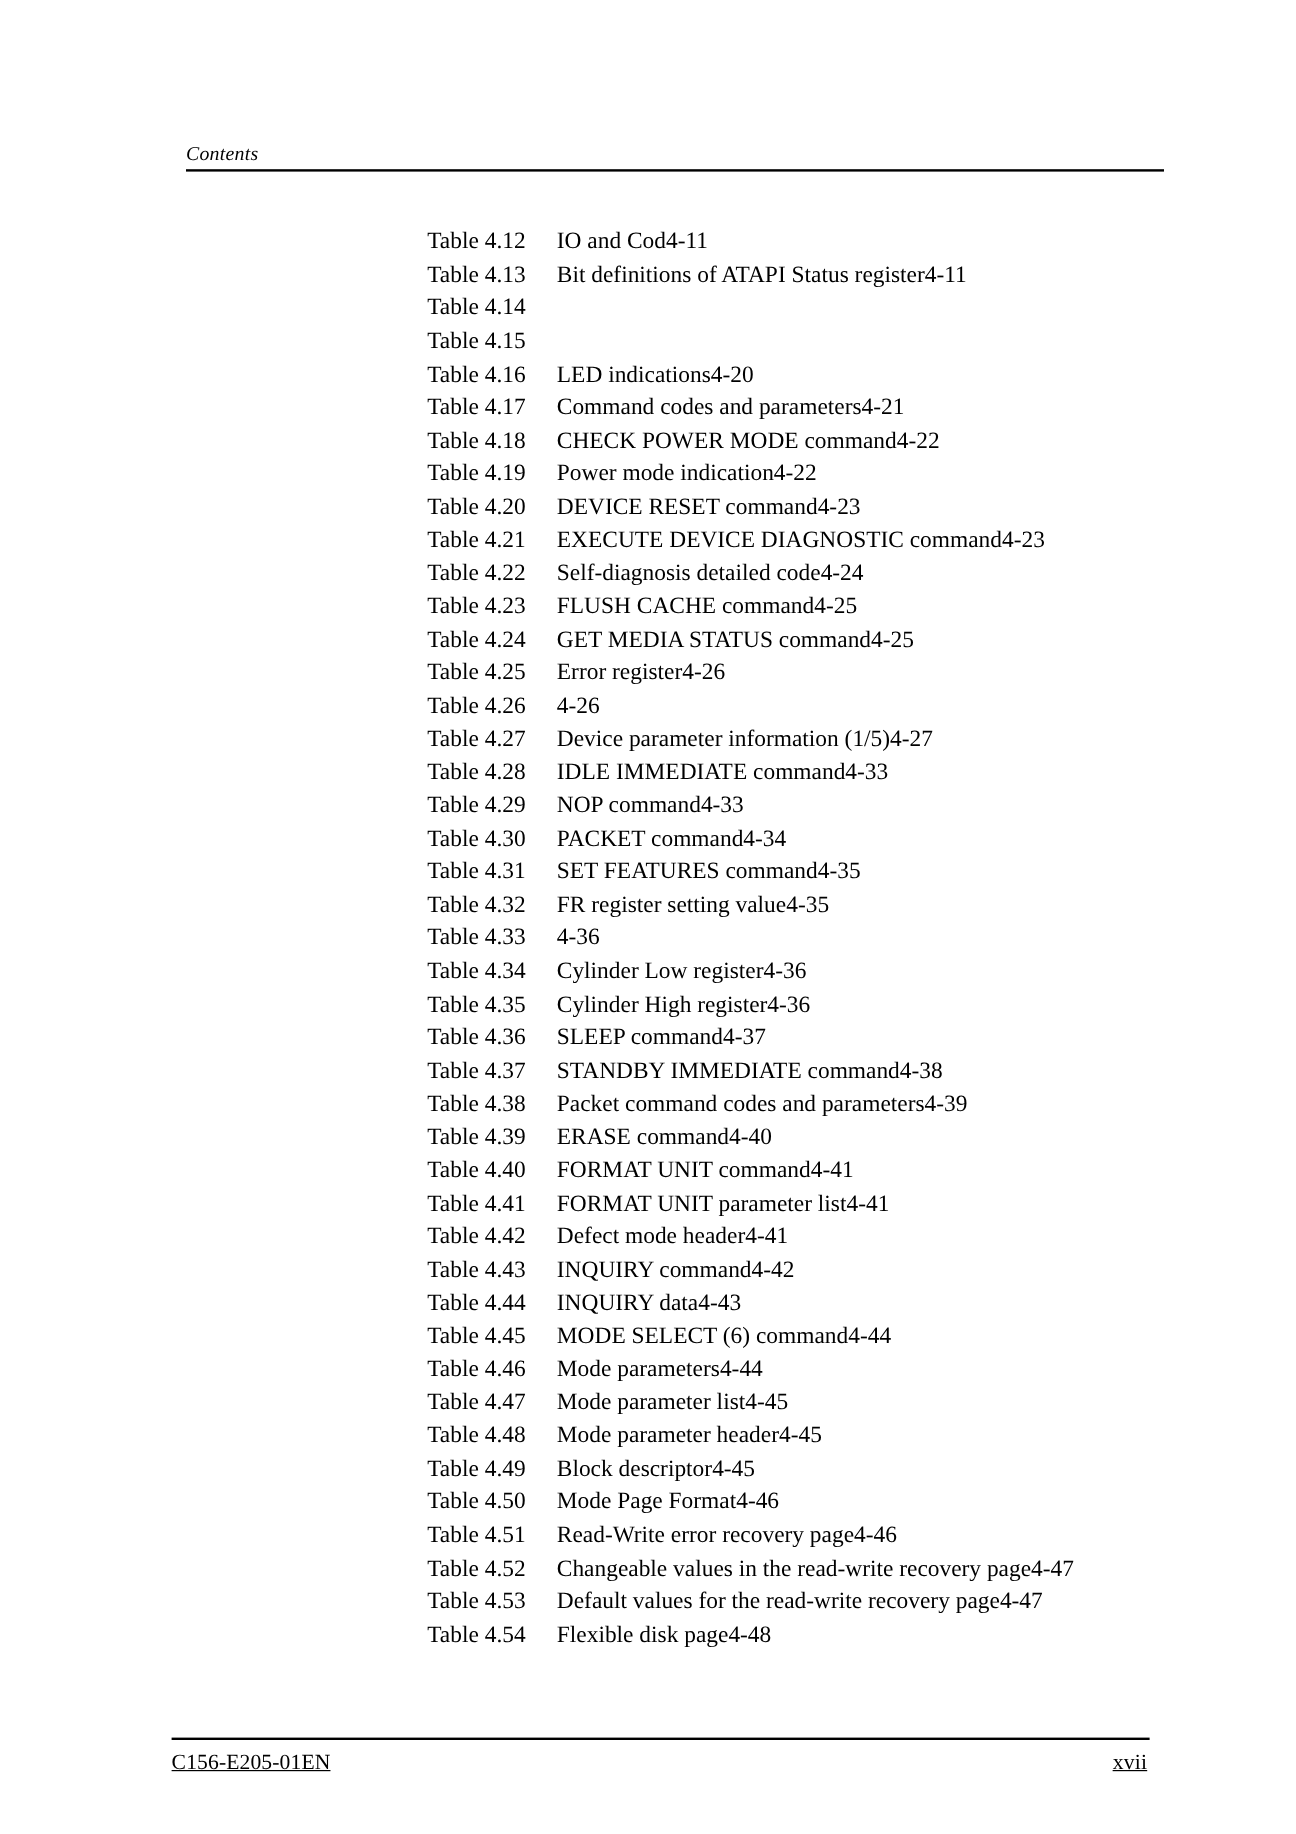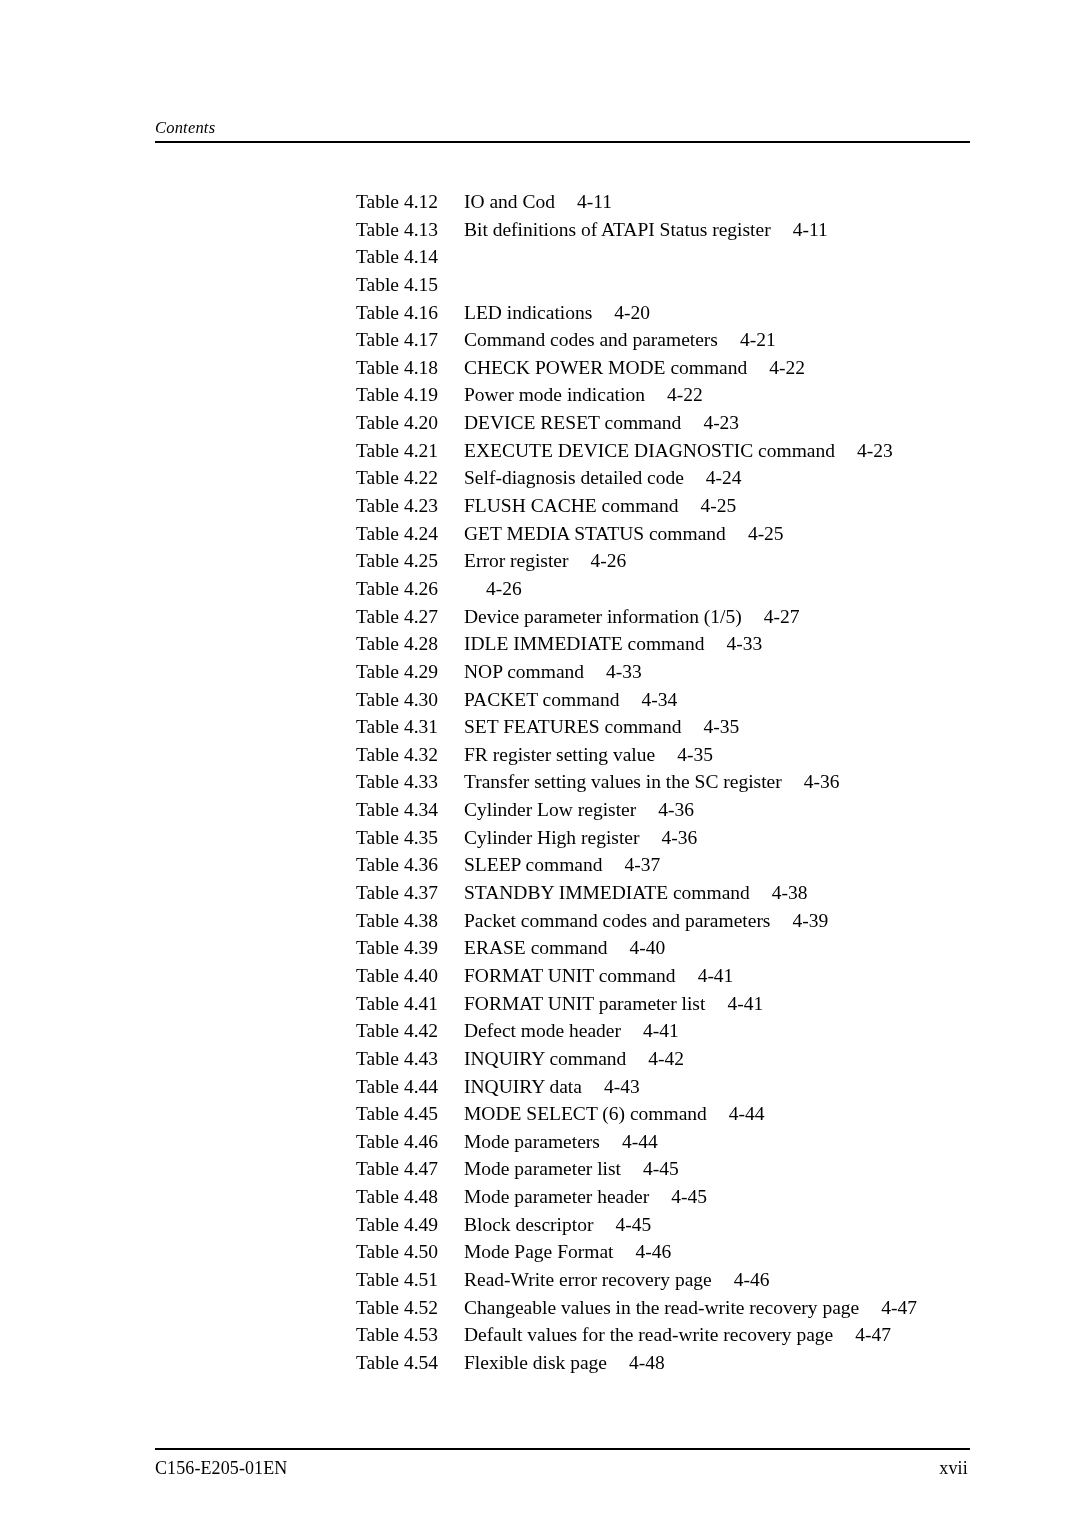--- a/index.html
+++ b/index.html
@@ -63,30 +63,30 @@
   .entry-label {
     flex: 0 0 auto;
     width: 108px;
     margin-left: 36px;
   }
   .entry-title {
     flex: 0 0 auto;
   }
   .entry-page {
     flex: 0 0 auto;
-    padding-left: 22px;
   }
   .entry-title:empty + .entry-page:empty { padding-left: 0; }
 
   
   .page-footer {
     position: absolute;
-    left: 155px;
+    left: 143px;
     bottom: 48px;
     width: 815px;
+    text-decoration: underline;
   }
   .footer-rule {
     border: 0;
     border-top: 2.1px solid #000;
     width: 100%;
     margin: 0 0 6px 0;
   }
   .footer-row {
     display: flex;
     justify-content: space-between;
@@ -207,21 +207,20 @@
         <span class="entry-title">SET FEATURES command</span>
         <span class="entry-page">4-35</span>
       </div>
       <div class="toc-entry">
         <span class="entry-label">Table 4.32</span>
         <span class="entry-title">FR register setting value</span>
         <span class="entry-page">4-35</span>
       </div>
       <div class="toc-entry">
         <span class="entry-label">Table 4.33</span>
-        <span class="entry-title">Transfer setting values in the SC register</span>
         <span class="entry-page">4-36</span>
       </div>
       <div class="toc-entry">
         <span class="entry-label">Table 4.34</span>
         <span class="entry-title">Cylinder Low register</span>
         <span class="entry-page">4-36</span>
       </div>
       <div class="toc-entry">
         <span class="entry-label">Table 4.35</span>
         <span class="entry-title">Cylinder High register</span>

